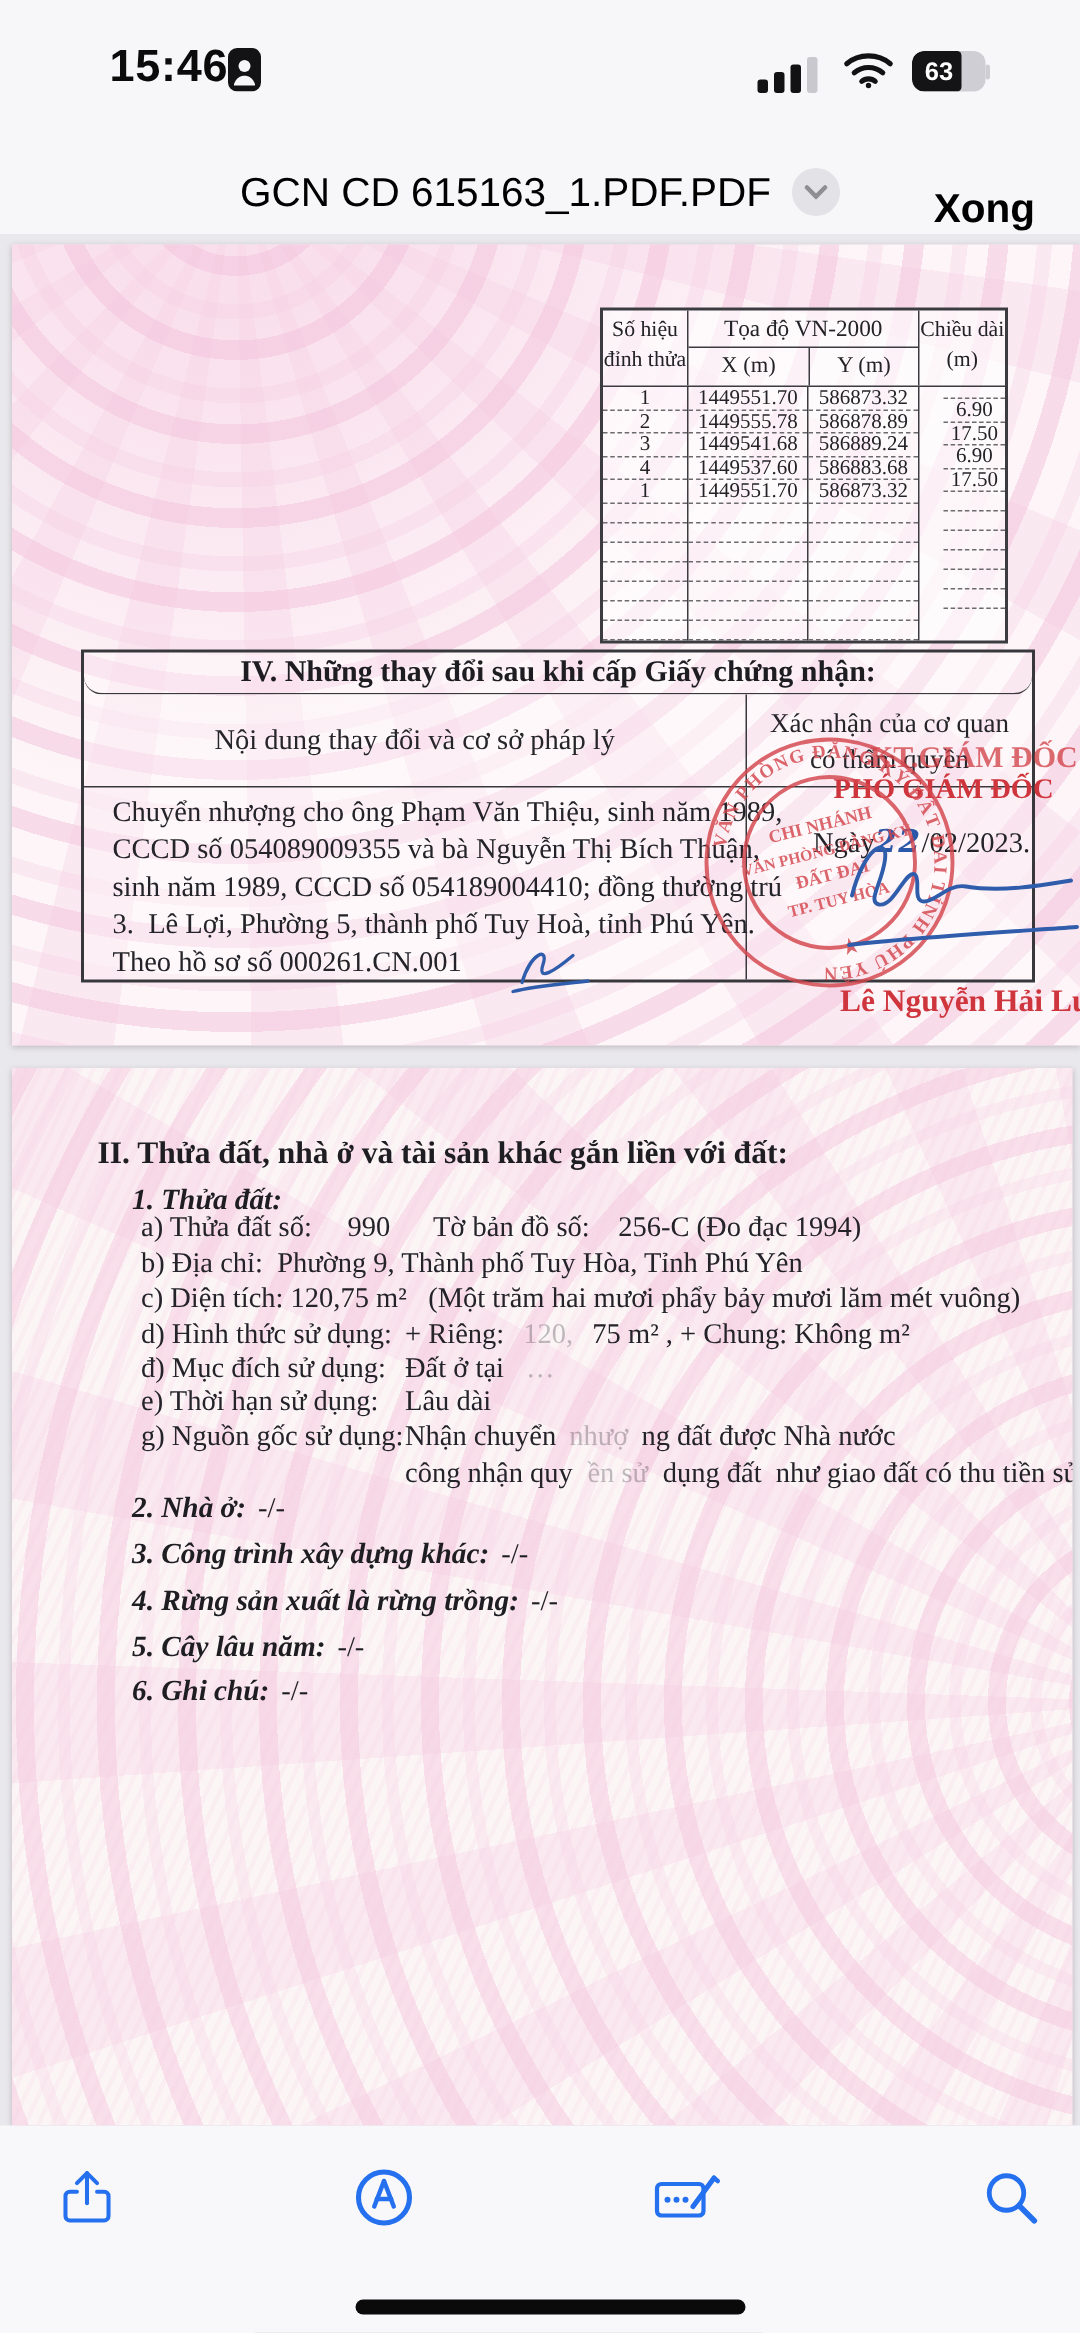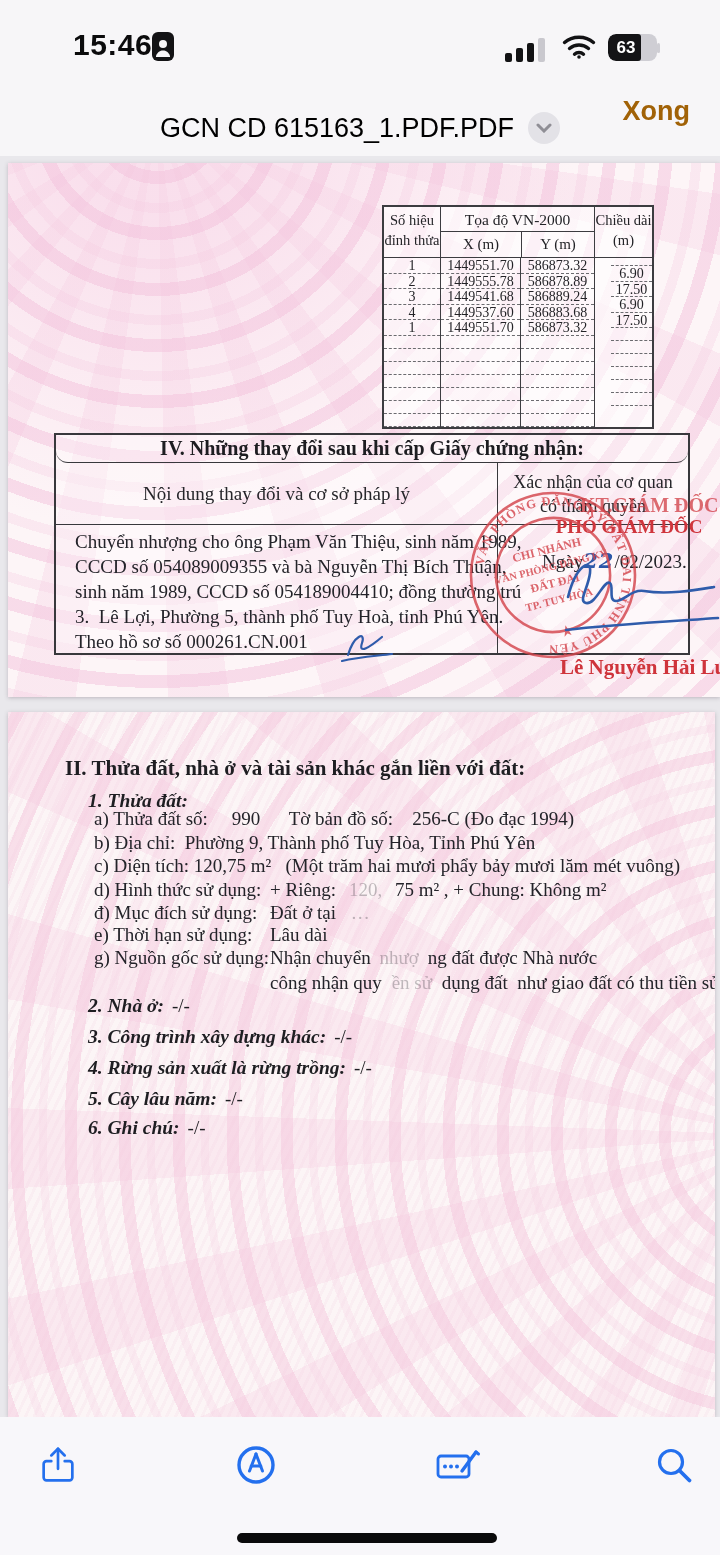--- a/index.html
+++ b/index.html
@@ -20,41 +20,41 @@
   .sig-bars i:nth-child(4){ left:33px; height:24px; background:#c9c8ce; }
   .wifi { position:absolute; left:562px; top:34px; }
   .battery { position:absolute; left:608px; top:34px; width:52px; height:27px; }
   .battery .shell { position:absolute; left:0; top:0; width:49px; height:27px; border-radius:8px; background:#cfced4; overflow:hidden; }
   .battery .fill { position:absolute; left:0; top:0; width:33px; height:27px; background:#141416; border-radius:8px 3px 3px 8px; }
   .battery .pct { position:absolute; left:0; top:0; width:36px; height:27px; display:flex; align-items:center; justify-content:center; color:#fff; font-size:17px; font-weight:700; }
   .battery .nub { position:absolute; right:0; top:9px; width:3px; height:10px; border-radius:2px; background:#cfced4; }
   .nav-row { position:absolute; left:0; top:100px; width:720px; height:56px; display:flex; align-items:center; justify-content:center; gap:14px; }
   .doc-title { font-size:27px; font-weight:400; color:#000; }
   .chev-circle { width:32px; height:32px; border-radius:50%; background:#e3e2e7; display:flex; align-items:center; justify-content:center; }
-  .done-btn { position:absolute; right:30px; top:96px; font-size:27px; font-weight:700; color:#a16207; background:none; border:none; font-family:inherit;margin-left:19px; }
+  .done-btn { position:absolute; right:30px; top:124px; font-size:27px; font-weight:700; color:#000000; background:none; border:none; font-family:inherit;margin-left:19px; }
   
   .pdf-area { position:absolute; left:0; top:156px; width:720px; height:1261px; background:#e9e8ec; }
   .page { position:absolute; box-shadow:0 1px 4px rgba(60,40,60,.25); overflow:hidden;
           font-family:"Liberation Serif","DejaVu Serif",serif; color:#26262a; }
   .page1 { left:8px; top:7px; width:712px; height:534px;
     background:
       repeating-radial-gradient(circle at 21% -9%, rgba(243,194,220,.50) 0 13px, rgba(255,255,255,0) 13px 32px, rgba(245,205,226,.32) 32px 42px, rgba(255,255,255,0) 42px 56px),
       repeating-conic-gradient(from 8deg at 21% -9%, rgba(246,209,228,.35) 0 6deg, rgba(255,255,255,0) 6deg 15deg),
       radial-gradient(circle at 21% -9%, rgba(248,216,233,.75) 0 90px, rgba(255,255,255,0) 420px),
       #fdf5f7;
   }
   .page2 { left:8px; top:556px; width:707px; height:705px;
     background:
       repeating-radial-gradient(circle at 109% 60%, rgba(244,196,219,.45) 0 12px, rgba(255,255,255,0) 12px 30px, rgba(246,210,228,.30) 30px 38px, rgba(255,255,255,0) 38px 54px),
       repeating-conic-gradient(from 0deg at 109% 60%, rgba(246,205,225,.30) 0 6deg, rgba(255,255,255,0) 6deg 14deg),
       repeating-linear-gradient(115deg, rgba(238,196,218,.14) 0 3px, rgba(255,255,255,0) 3px 8px),
       #fcf5f6;
   }
   
-  .ct { position:absolute; left:374px; top:42px; border:2px solid #3c3c40; background:rgba(255,255,255,.62);
+  .ct { position:absolute; left:392px; top:42px; border:2px solid #3c3c40; background:rgba(255,255,255,.62);
         display:flex; flex-direction:column; color:#232327; }
   .ct-head { display:flex; border-bottom:1.5px solid #3c3c40; }
   .ct-col-v { width:56px; } .ct-col-x { width:80px; border-left:1px solid #3c3c40; }
   .ct-col-y { width:74px; border-left:1px solid #3c3c40; } .ct-col-l { width:58px; border-left:1px solid #3c3c40;padding-left:16px; }
   .ct-vhead { width:56px; font-size:14.5px; text-align:center; padding-top:3px; line-height:20px; }
   .ct-group { width:154px; border-left:1px solid #3c3c40; }
   .ct-group .g1 { text-align:center; font-size:15.5px; border-bottom:1px solid #3c3c40; height:25px; line-height:25px; }
   .ct-group .g2 { display:flex; height:25px;font-family:Liberation Serif, serif; }
   .ct-group .g2 div { line-height:25px; text-align:center; font-size:15px; }
   .ct-group .g2 .gx { width:80px; } .ct-group .g2 .gy { width:73px; border-left:1px solid #3c3c40; }

